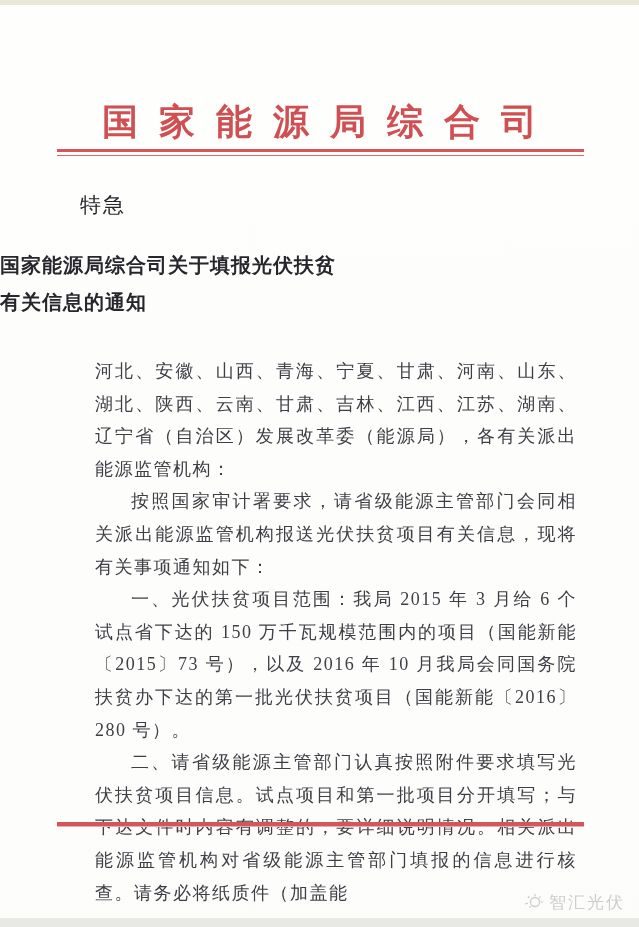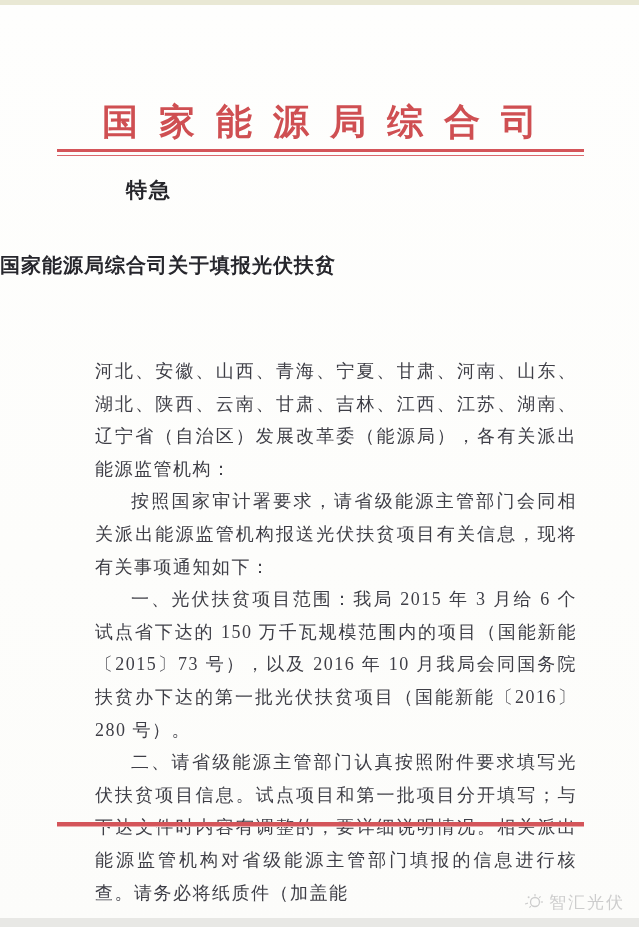--- a/index.html
+++ b/index.html
@@ -50,27 +50,26 @@
     position: absolute;
     top: 149px;
     left: 57px;
     width: 527px;
     height: 3px;
     border-top: 3.5px solid #d4555a;
     border-bottom: 1.5px solid #da686c;
   }
   .urgency {
     position: absolute;
-    top: 176px;
+    top: 191px;
     left: 80px;
     font-size: 21px;
-    font-weight: bold;
+    font-weight: normal;
     color: #26262b;
     letter-spacing: 2px;
-    margin-left: 46px;
   }
   .doc-title {
     position: absolute;
     top: 247px;
     left: 0;
     width: 639px;
     font-size: 20px;
     font-weight: bold;
     color: #26262c;
     line-height: 37px;
@@ -126,20 +125,21 @@
   <div class="top-strip"></div>
 
   <div class="letterhead">国家能源局综合司</div>
 
   <div class="head-rule"></div>
 
   <div class="urgency">特急</div>
 
   <div class="doc-title">
     <div>国家能源局综合司关于填报光伏扶贫</div>
+    <div>有关信息的通知</div>
   </div>
 
   <div class="body-text">
     <p>河北、安徽、山西、青海、宁夏、甘肃、河南、山东、湖北、陕西、云南、甘肃、吉林、江西、江苏、湖南、辽宁省（自治区）发展改革委（能源局），各有关派出能源监管机构：</p>
     <p class="indent">按照国家审计署要求，请省级能源主管部门会同相关派出能源监管机构报送光伏扶贫项目有关信息，现将有关事项通知如下：</p>
     <p class="indent">一、光伏扶贫项目范围：我局 2015 年 3 月给 6 个试点省下达的 150 万千瓦规模范围内的项目（国能新能〔2015〕73 号），以及 2016 年 10 月我局会同国务院扶贫办下达的第一批光伏扶贫项目（国能新能〔2016〕280 号）。</p>
     <p class="indent">二、请省级能源主管部门认真按照附件要求填写光伏扶贫项目信息。试点项目和第一批项目分开填写；与下达文件时内容有调整的，要详细说明情况。相关派出能源监管机构对省级能源主管部门填报的信息进行核查。请务必将纸质件（加盖能</p>
   </div>
 
   <div class="foot-rule"></div>

